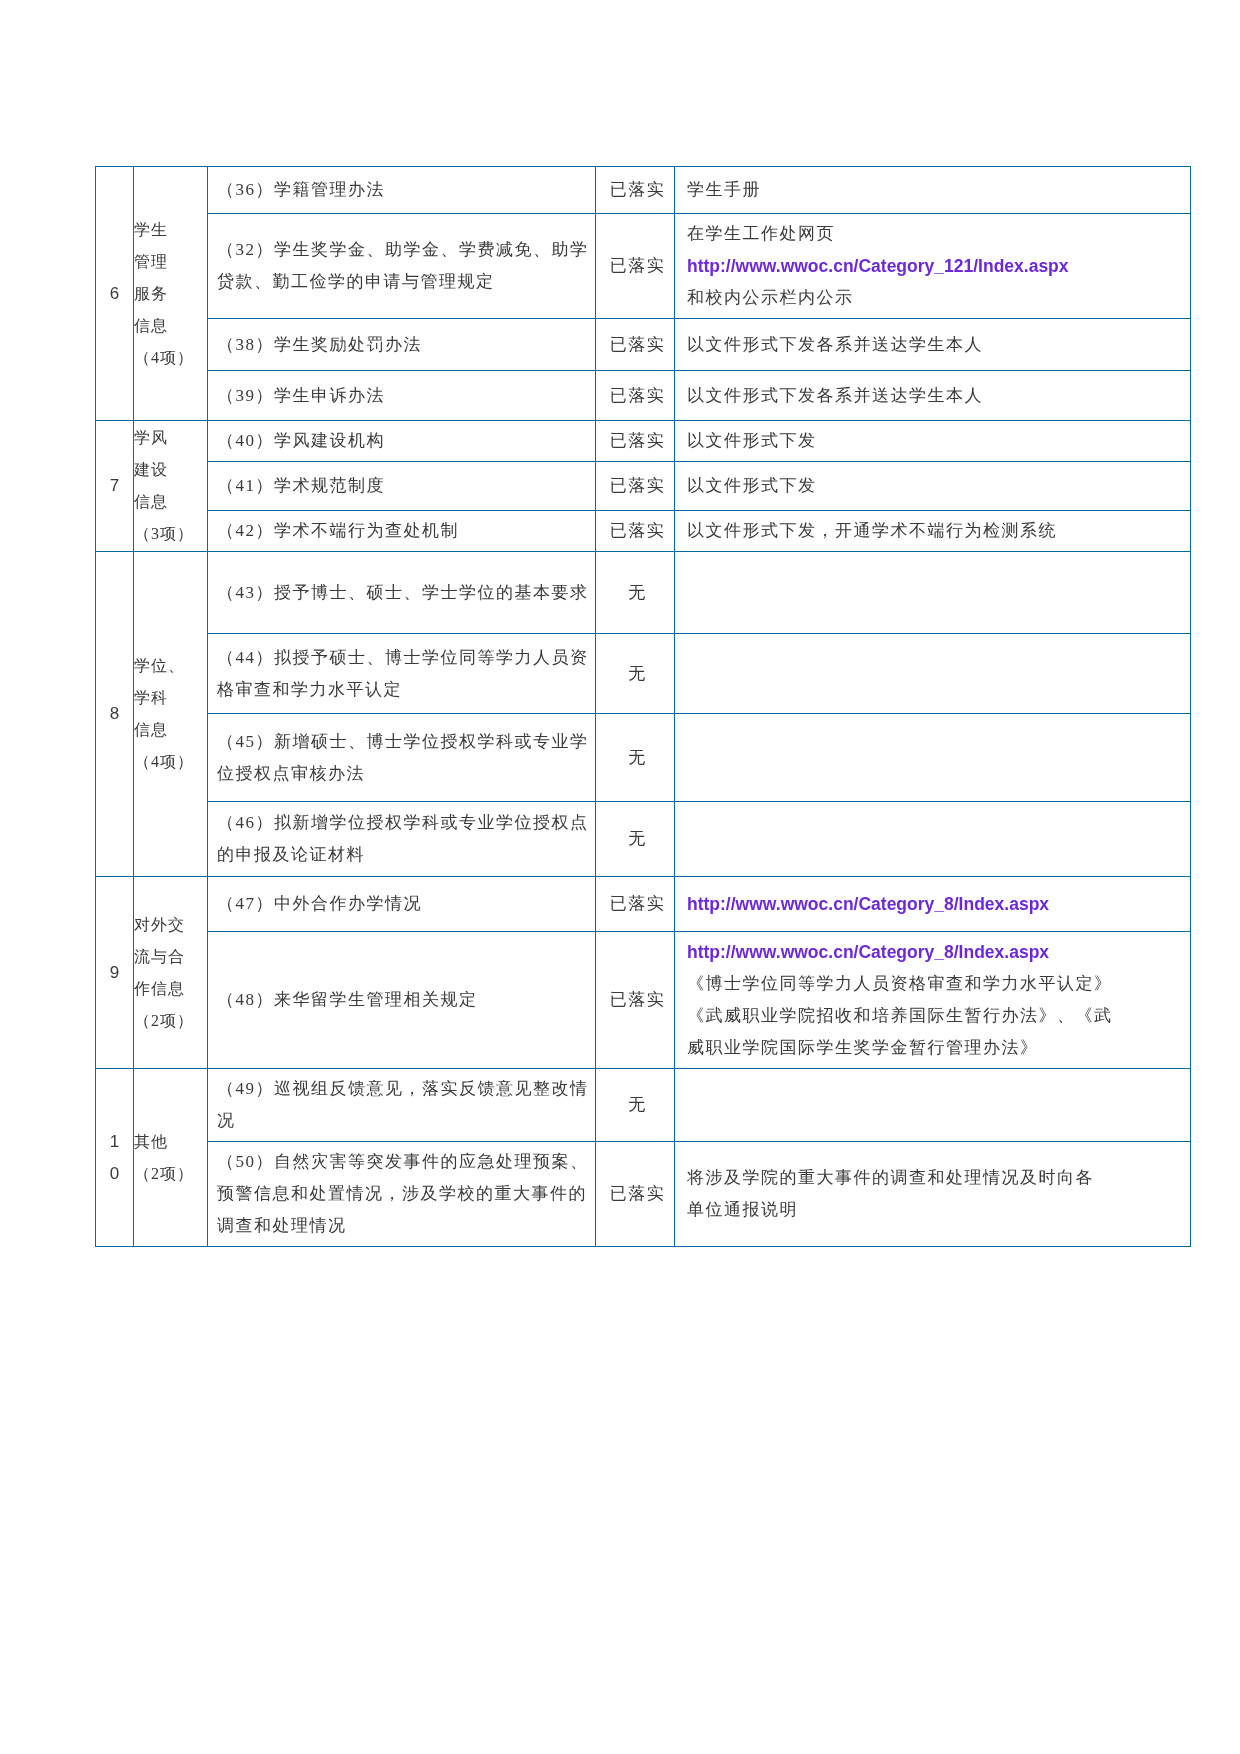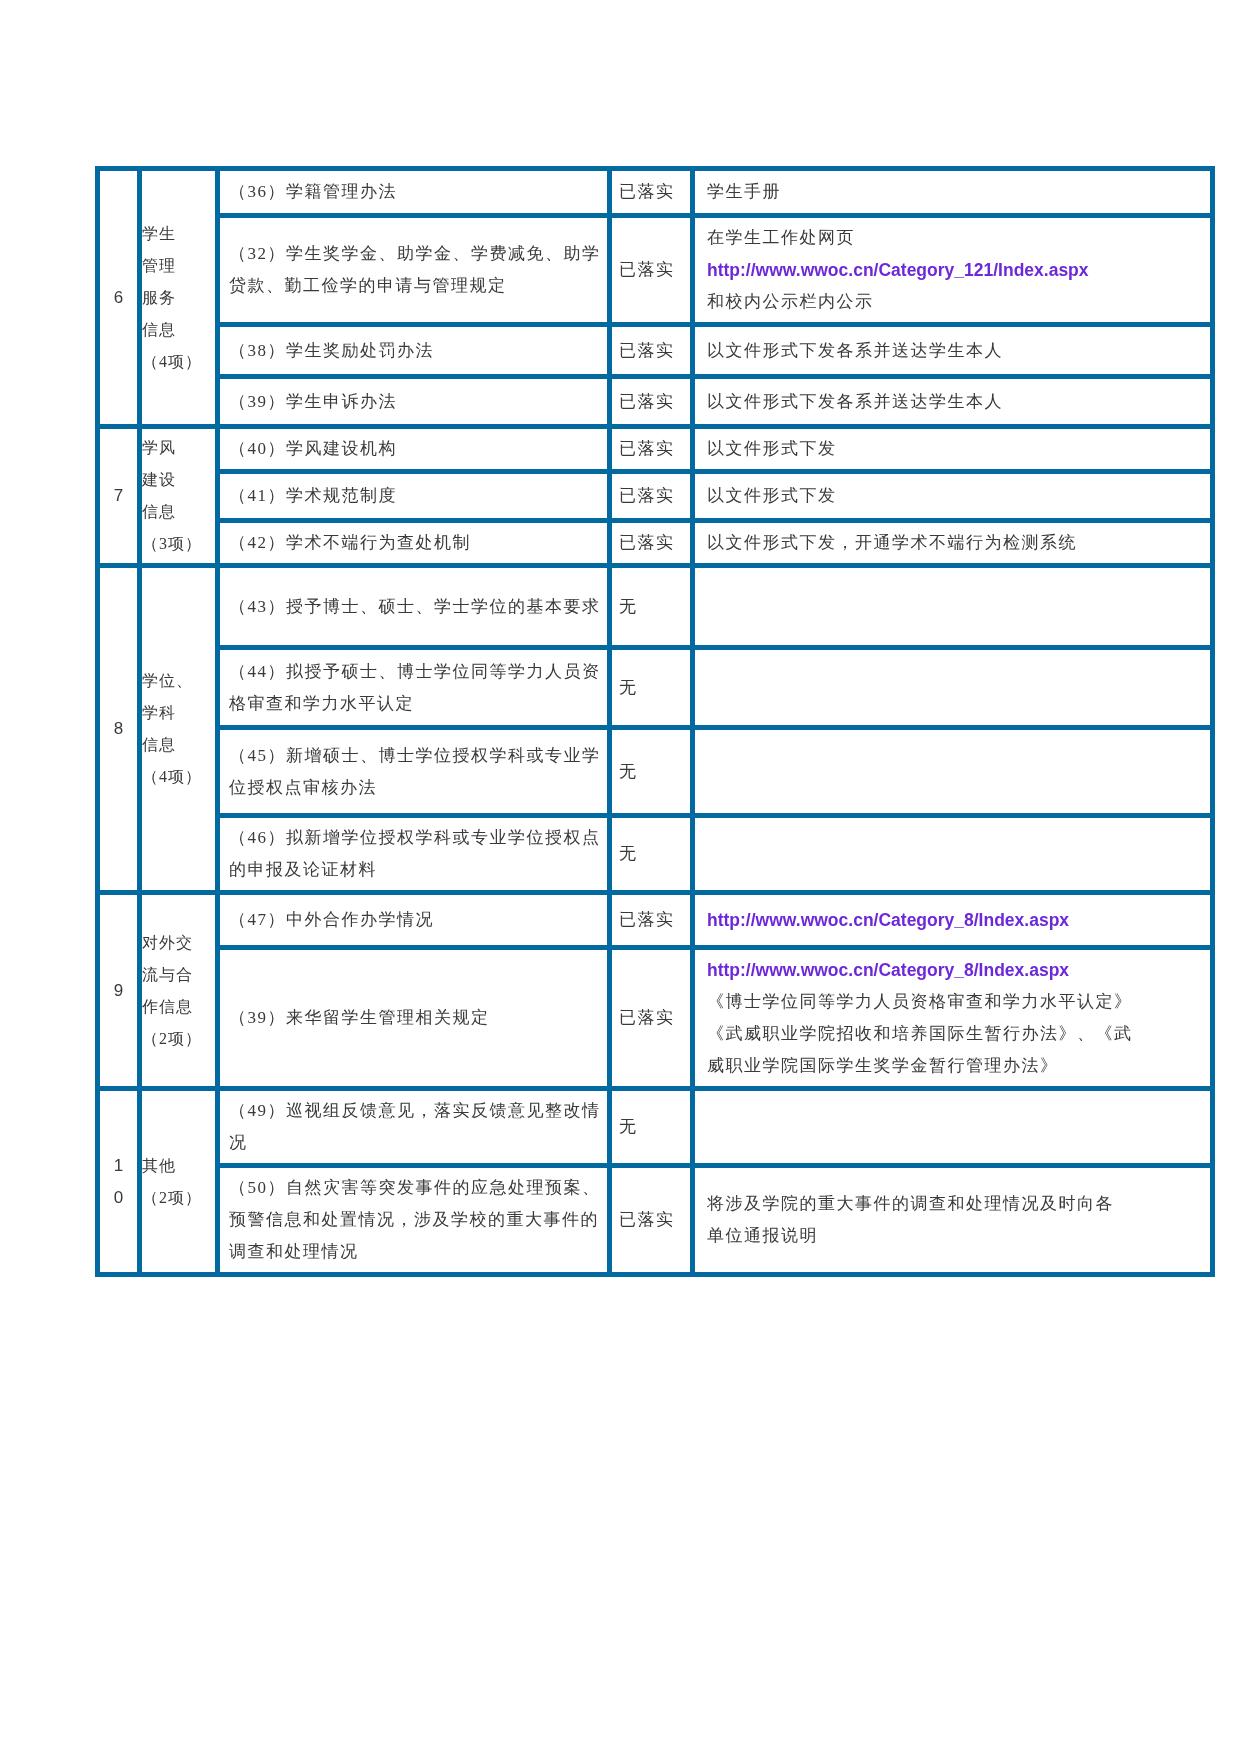--- a/index.html
+++ b/index.html
@@ -13,21 +13,21 @@
     color:#3a3a3a;
   }
   table.disclosure{
     position:absolute;
     left:95px;top:166px;
     border-collapse:collapse;
     table-layout:fixed;
     width:1048px;
   }
   td{
-    border:5px solid #0369a1;
+    border:1px solid #0369a1;
     vertical-align:middle;
     font-size:17px;
     letter-spacing:1.5px;
     line-height:32px;
   }
   td.num{
     width:37px;
     text-align:center;
     white-space:pre-line;
     padding:0;
@@ -43,21 +43,21 @@
     letter-spacing:1px;
   }
   td.item{
     width:372px;
     padding:4px 6px 4px 9px;
     text-align:left;
   }
   td.status{
     width:69px;
     padding:2px 2px 2px 7px;
-    text-align:left;
+    text-align:center;
   }
   td.notes{
     width:497px;
     padding:4px 6px 4px 12px;
     text-align:left;
     margin-left:36px;
   }
   .line{min-height:32px;}
   .url{
     font-family:"Liberation Sans","DejaVu Sans",sans-serif;
@@ -170,21 +170,21 @@
 流与合
 作信息
 （2项）</td>
       <td class="item">（47）中外合作办学情况</td>
       <td class="status">已落实</td>
       <td class="notes">
         <div class="line url">http://www.wwoc.cn/Category_8/Index.aspx</div>
       </td>
     </tr>
     <tr style="height:137px">
-      <td class="item">（39）来华留学生管理相关规定</td>
+      <td class="item">（48）来华留学生管理相关规定</td>
       <td class="status">已落实</td>
       <td class="notes">
         <div class="line url">http://www.wwoc.cn/Category_8/Index.aspx</div>
         <div class="line">《博士学位同等学力人员资格审查和学力水平认定》</div>
         <div class="line">《武威职业学院招收和培养国际生暂行办法》、《武</div>
         <div class="line">威职业学院国际学生奖学金暂行管理办法》</div>
       </td>
     </tr>
 
     <tr style="height:73px">

